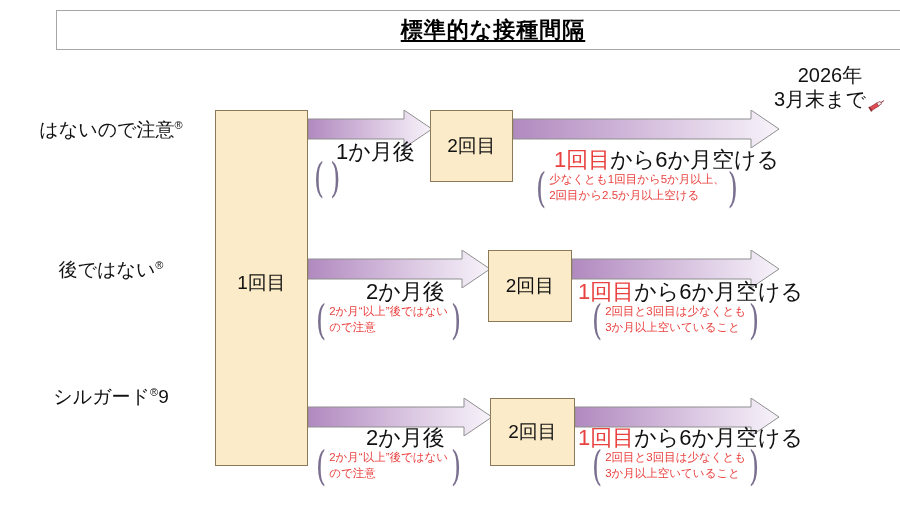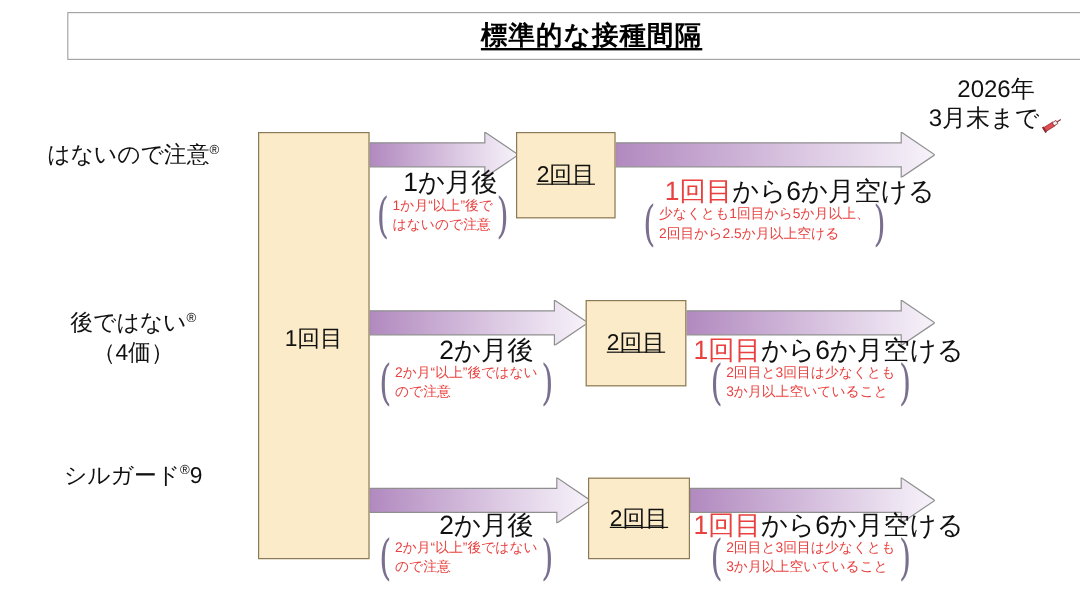--- a/index.html
+++ b/index.html
@@ -41,21 +41,21 @@
     border:1px solid #8a7a57;
     box-sizing:border-box;
   }
   .vbox .vlabel{
     position:absolute;left:0;right:0;
     text-align:center;font-size:19px;color:#111;line-height:1.25;
   }
   .dose-box{
     position:absolute;background:#fbebc8;border:1px solid #8a7a57;
     box-sizing:border-box;display:flex;align-items:center;justify-content:center;
-    font-size:19px;color:#111;z-index:3;text-decoration:underline;
+    font-size:19px;color:#111;z-index:3;
   }
 
   
   .arrow{position:absolute;z-index:1;}
   .arrow svg{display:block;}
 
   
   .cap{
     position:absolute;font-size:22px;color:#111;white-space:nowrap;z-index:4;
   }
@@ -109,21 +109,20 @@
       </span>
     </div>
   </div>
 
   <div class="row-label" style="top:118px;">
     <span>はないので注意</span><span class="sup">®</span><span></span>
   </div>
 
   <div class="row-label" style="top:258px;">
     <span>後ではない</span><span class="sup">®</span><span></span>
-    <span class="l2">（4価）</span>
   </div>
 
   <div class="row-label" style="top:385px;">
     <span>シルガード</span><span class="sup">®</span><span>9</span>
   </div>
 
   <div class="vbox" style="left:215px;top:110px;width:93px;height:356px;">
     <span class="vlabel" style="top:160px;">1回目</span>
   </div>
 
@@ -139,24 +138,20 @@
       </defs>
       <path d="M0,9 L96,9 L96,0 L124,19 L96,38 L96,29 L0,29 Z" fill="url(#g0a)" stroke="#8f8f8f" stroke-width="1"></path>
     </svg>
   </div>
   <div class="dose-box" style="left:430px;top:110px;width:83px;height:72px;">
     <span>2回目</span>
   </div>
   <div class="cap" style="left:336px;top:137px;">1か月後</div>
   <div class="note" style="left:314px;top:165px;">
     <span class="brk l">(</span>
-    <span class="ntxt">
-      <span>1か月“以上”後で</span>
-      <span>はないので注意</span>
-    </span>
     <span class="brk r">)</span>
   </div>
 
   <div class="arrow" style="left:513px;top:110px;">
     <svg width="266" height="38" viewBox="0 0 266 38">
       <defs>
         <linearGradient id="g0b" x1="0" y1="0" x2="1" y2="0">
           <stop offset="0%" stop-color="#b189bf"></stop>
           <stop offset="60%" stop-color="#dcc9e3"></stop>
           <stop offset="100%" stop-color="#f7f3fa"></stop>

